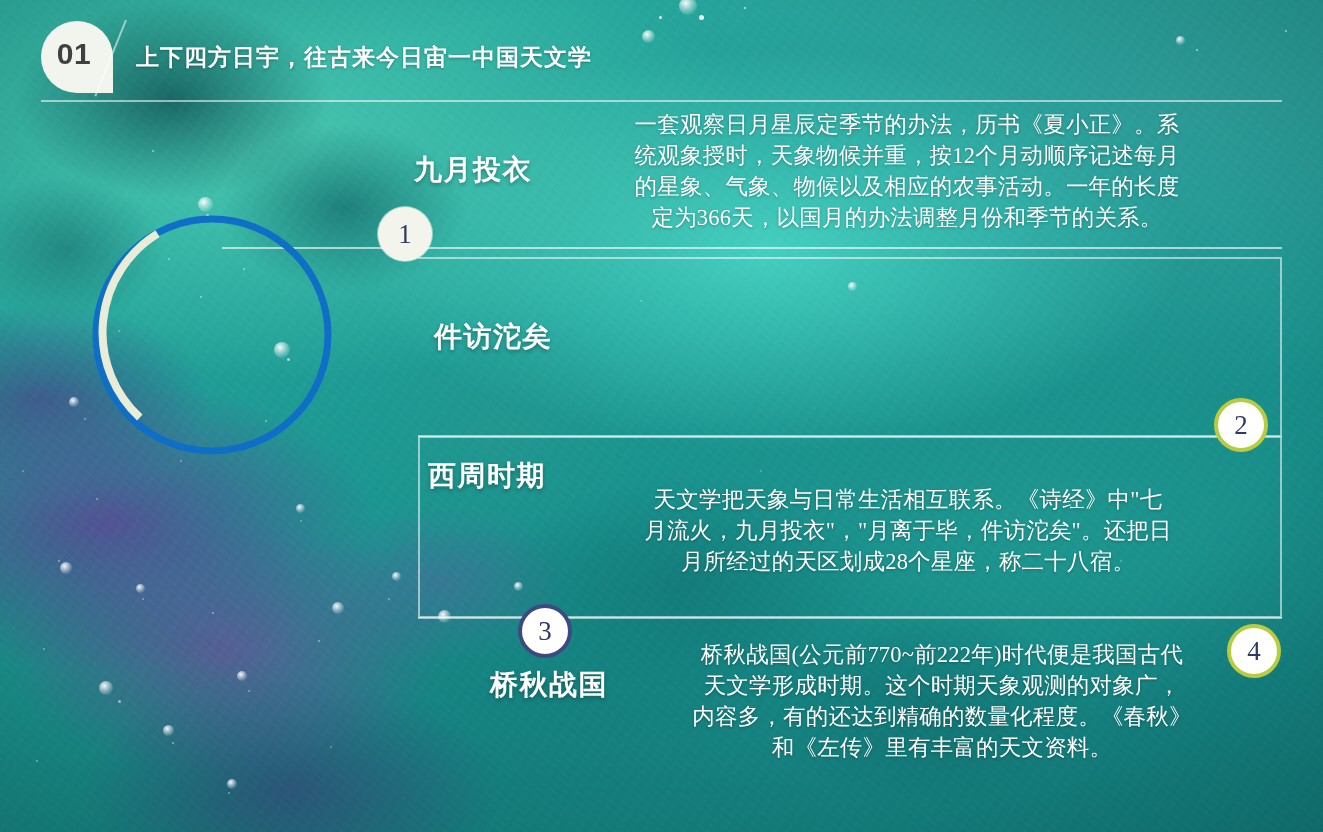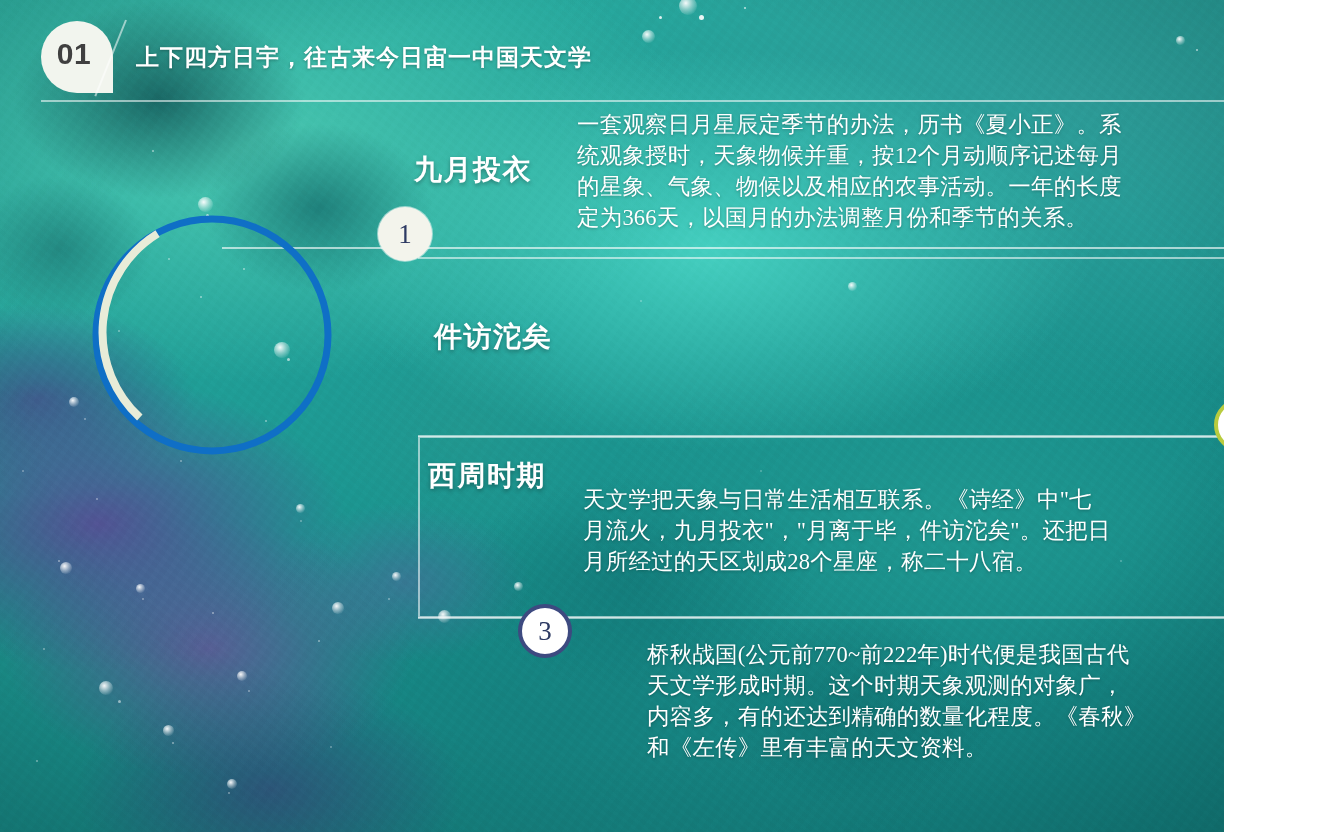--- a/index.html
+++ b/index.html
@@ -6,21 +6,21 @@
 
   html, body {
     width: 1323px;
     height: 832px;
     overflow: hidden;
     font-family: "Liberation Sans", "DejaVu Sans", sans-serif;
   }
 
   #slide {
     position: relative;
-    width: 1224px;
+    width: 1323px;
     height: 832px;
     overflow: hidden;
     background: #a16207;
   }
 
   
   .bg-layer { position: absolute; inset: 0; }
 
   .bg-base {
     background:
@@ -210,20 +210,21 @@
   
   .body-text {
     position: absolute;
     color: #ffffff;
     font-family: "Liberation Serif", "DejaVu Serif", serif;
     font-size: 22.5px;
     line-height: 31px;
     letter-spacing: .2px;
     text-shadow: 0 1px 3px rgba(0,0,0,.30);
     white-space: pre-line;
+    text-align: center;
   }
   #text1 { left: 577px; top: 109px; width: 660px; }
   #text2 { left: 635px; top: 268px; width: 600px; }
   #text3 { left: 583px; top: 484px; width: 650px; }
   #text4 { left: 647px; top: 639px; width: 590px; font-family: Liberation Serif, serif; }
 </style>
 </head>
 <body>
 
 <div id="slide">
@@ -323,20 +324,21 @@
   <div class="bubble navy" id="bubble3">
     <span>3</span>
   </div>
   <div class="bubble olive" id="bubble4">
     <span>4</span>
   </div>
 
   <div class="era-title" id="era1">九月投衣</div>
   <div class="era-title" id="era2">件访沱矣</div>
   <div class="era-title" id="era3">西周时期</div>
+  <div class="era-title" id="era4">桥秋战国</div>
 
   <div class="body-text" id="text1">一套观察日月星辰定季节的办法，历书《夏小正》。系
 统观象授时，天象物候并重，按12个月动顺序记述每月
 的星象、气象、物候以及相应的农事活动。一年的长度
 定为366天，以国月的办法调整月份和季节的关系。</div>
   <div class="body-text" id="text3">天文学把天象与日常生活相互联系。《诗经》中"七
 月流火，九月投衣"，"月离于毕，件访沱矣"。还把日
 月所经过的天区划成28个星座，称二十八宿。</div>
   <div class="body-text" id="text4">桥秋战国(公元前770~前222年)时代便是我国古代
 天文学形成时期。这个时期天象观测的对象广，

